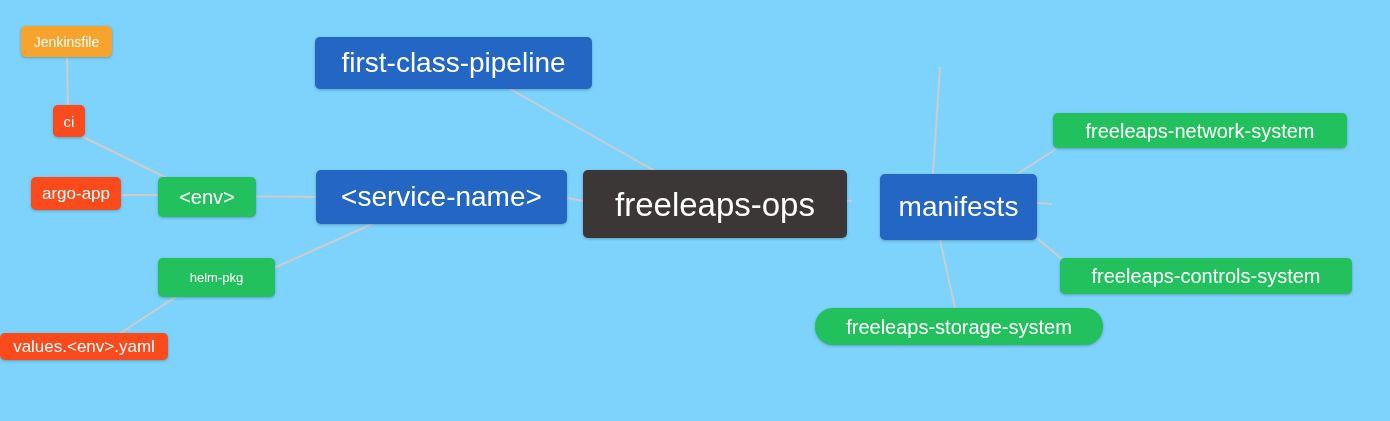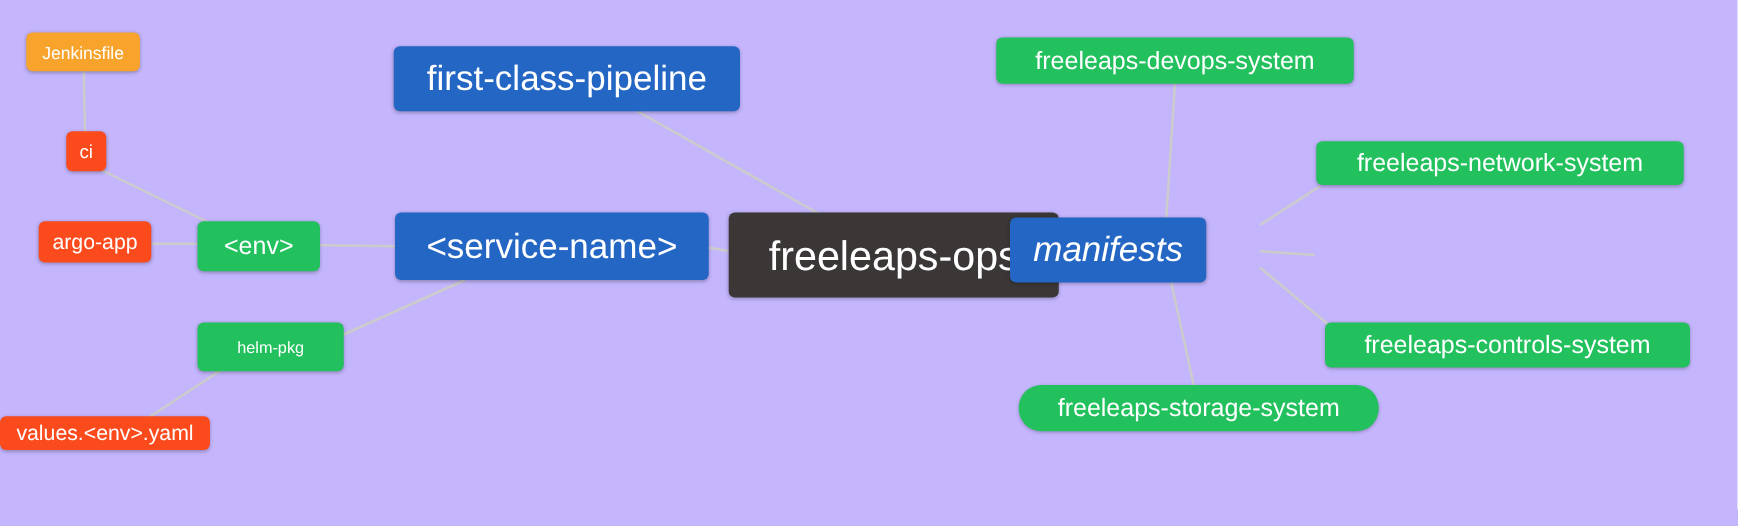--- a/index.html
+++ b/index.html
@@ -1,19 +1,19 @@
 <!DOCTYPE html>
 <html style="--blue: #2366c3; --green: #22c15e; --orange: #f8a42c; --red: #fb4a1c; --dark: #3b3737; --edge: #cccccc;"><head>
 <meta charset="utf-8">
 <style>
   html,body{margin:0;padding:0;background:#ffffff;}
   .canvas{
     position:relative;
     width:1390px;height:421px;
-    background:#c4b5fd;
+    background:#7dd3fc;
     font-family:"Liberation Sans", sans-serif;
     overflow:hidden;
   }
   svg.edges{position:absolute;left:0;top:0;pointer-events:none;}
   svg.edges line{stroke:var(--edge,#cccccc);stroke-width:2;}
   .node{
     position:absolute;
     display:flex;align-items:center;justify-content:center;
     color:#ffffff;
     border-radius:5px;
@@ -31,21 +31,21 @@
 
   #n-jenkinsfile {left:21px;  top:26px;  width:91px;  height:31px; font-size:14px;}
   #n-ci          {left:53px;  top:105px; width:32px;  height:32px; font-size:15px;}
   #n-argo        {left:31px;  top:177px; width:90px;  height:33px; font-size:17px;}
   #n-env         {left:158px; top:177px; width:98px;  height:40px; font-size:20px;}
   #n-helm        {left:158px; top:258px; width:117px; height:39px; font-size:13px;}
   #n-values      {left:0;   top:333px; width:168px; height:27px; font-size:17px;}
   #n-pipeline    {left:315px; top:37px;  width:277px; height:52px; font-size:28px;}
   #n-service     {left:316px; top:170px; width:251px; height:54px; font-size:28px;}
   #n-root        {left:583px; top:170px; width:264px; height:68px; font-size:33px;}
-  #n-manifests   {left:808px; top:174px; width:157px; height:52px; font-size:28px;font-style:italic;}
+  #n-manifests   {left:880px; top:174px; width:157px; height:66px; font-size:28px;}
   #n-devops      {left:797px; top:30px;  width:286px; height:37px; font-size:20px;}
   #n-network     {left:1053px;top:113px; width:294px; height:35px; font-size:20px;}
   #n-monitoring  {left:1052px;top:185px; width:319px; height:38px; font-size:20px;}
   #n-controls    {left:1060px;top:258px; width:292px; height:36px; font-size:20px;text-align:right;}
   #n-storage     {left:815px; top:308px; width:288px; height:37px; font-size:20px;border-radius:18px;}
 </style>
 </head>
 <body>
 
 <div class="canvas">
@@ -70,18 +70,17 @@
   <div class="node orange" id="n-jenkinsfile">Jenkinsfile</div>
   <div class="node red" id="n-ci">ci</div>
   <div class="node red" id="n-argo">argo-app</div>
   <div class="node green" id="n-env">&lt;env&gt;</div>
   <div class="node green" id="n-helm">helm-pkg</div>
   <div class="node red" id="n-values">values.&lt;env&gt;.yaml</div>
   <div class="node blue" id="n-pipeline">first-class-pipeline</div>
   <div class="node blue" id="n-service">&lt;service-name&gt;</div>
   <div class="node dark" id="n-root">freeleaps-ops</div>
   <div class="node blue" id="n-manifests">manifests</div>
-  <div class="node green" id="n-devops">freeleaps-devops-system</div>
   <div class="node green" id="n-network">freeleaps-network-system</div>
   <div class="node green" id="n-controls">freeleaps-controls-system</div>
   <div class="node green" id="n-storage">freeleaps-storage-system</div>
 
 </div>
 
 </body></html>

